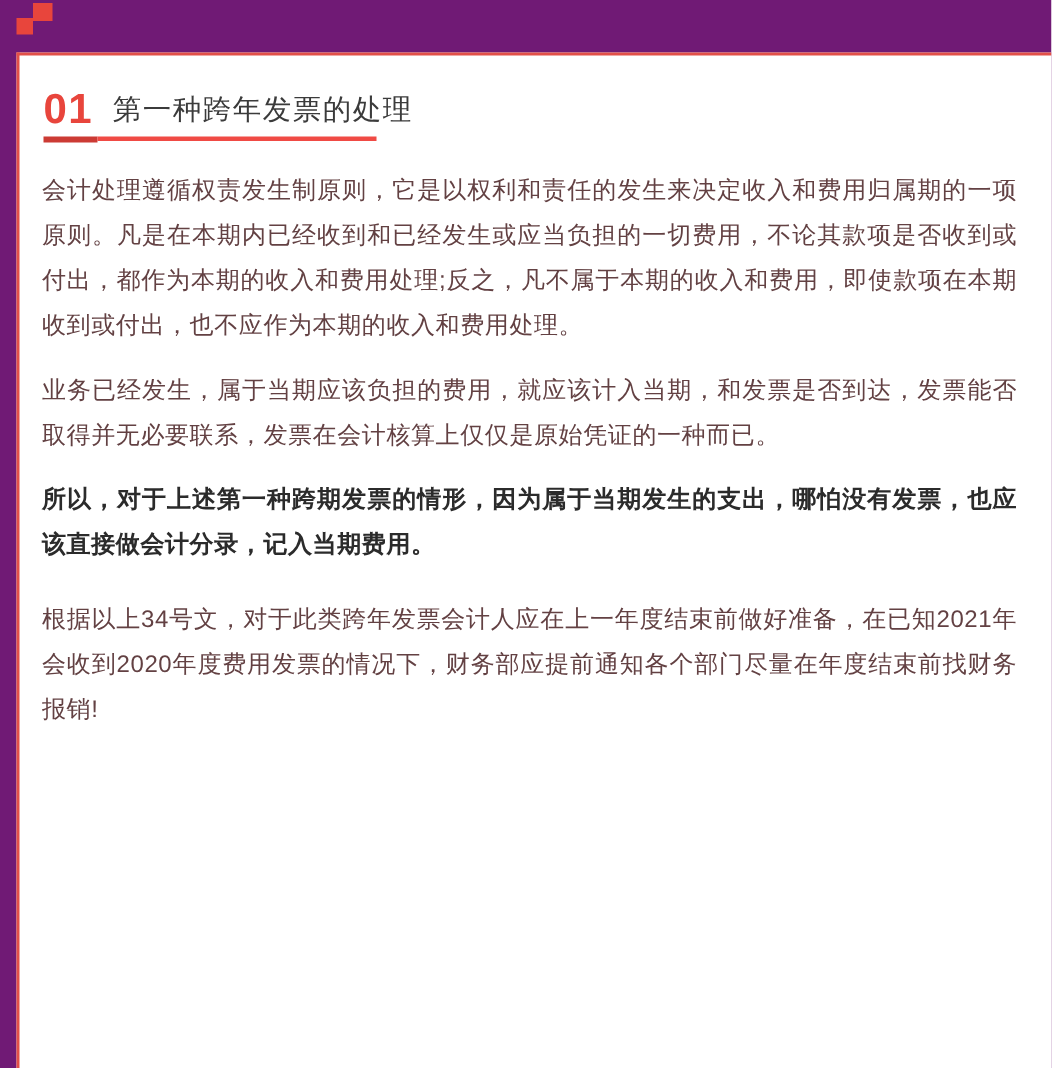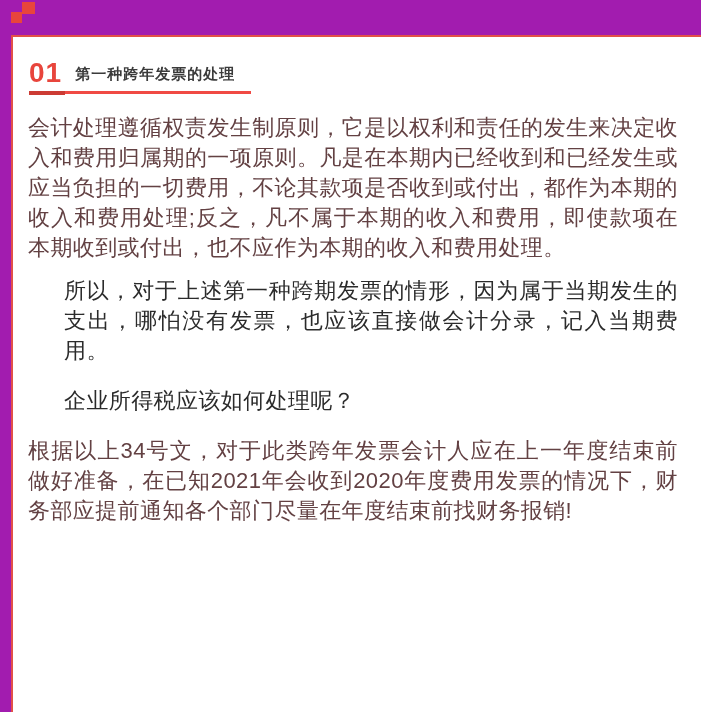--- a/index.html
+++ b/index.html
@@ -1,54 +1,54 @@
 <!DOCTYPE html>
 <html style="--accent: #e8453c; --border: #e25048; --underline_dark: #cc3b34; --underline_light: #f04a44; --title: #3b3b3b; --text_normal: #634143; --text_bold: #2b2b2b;"><head>
 <meta charset="utf-8">
 <style>
   html,body{margin:0;padding:0;background:#ffffff;}
   .page{
-    position:relative;width:701px;height:712px;overflow:hidden;background:#a21caf;
+    position:relative;width:701px;height:712px;overflow:hidden;background:#701a75;
     font-family:"Liberation Sans","DejaVu Sans",sans-serif;
   }
   
   .logo{position:absolute;left:11px;top:2px;width:26px;height:22px;}
   .logo .sq{position:absolute;background:var(--accent,#e8453c);}
   .logo .sq.big{left:11px;top:0;width:13px;height:12px;}
   .logo .sq.small{left:0;top:10px;width:11px;height:11px;}
   
   .card{
     position:absolute;left:11px;top:35px;width:679px;height:700px;
     border:2px solid var(--border,#e25048);border-bottom:none;
     background:#ffffff;box-sizing:content-box;
     padding:22px 14px 0 15px;
   }
   .title-row{display:flex;align-items:flex-end;gap:13px;padding-left:1px;}
   .num{
     color:var(--accent,#e8453c);font-size:28px;line-height:28px;font-weight:700;
     letter-spacing:1px;
   }
   .ttl{
-    color:var(--title,#3b3b3b);font-size:15px;line-height:24px;font-weight:700;
+    color:var(--title,#3b3b3b);font-size:19px;line-height:24px;font-weight:400;
     letter-spacing:1px;padding-bottom:1px;
   }
   .underline{display:flex;align-items:flex-start;margin-top:4px;padding-left:1px;}
   .underline .u1{width:36px;height:4px;background:var(--underline_dark,#cc3b34);}
   .underline .u2{width:186px;height:3px;background:var(--underline_light,#f04a44);}
   .paras{margin-top:18px;width:650px;}
   .para{
     margin:0 0 13px 0;
-    font-size:22px;line-height:30px;letter-spacing:0.4px;
+    font-size:16px;line-height:30px;letter-spacing:0.4px;
     color:var(--text_normal,#634143);
     text-align:justify;text-justify:inter-ideograph;
     word-break:break-all;
   }
   .para.bold{
-    font-weight:400;color:var(--text_bold,#2b2b2b);
-    margin-top:8px;margin-bottom:20px;margin-left:36px;
+    font-weight:700;color:var(--text_bold,#2b2b2b);
+    margin-top:8px;margin-bottom:20px;
   }
 </style>
 </head>
 <body>
 
 <div class="page">
 
   <div class="logo">
     <span class="sq big"></span>
     <span class="sq small"></span>
@@ -61,19 +61,19 @@
       <span class="ttl">第一种跨年发票的处理</span>
     </div>
 
     <div class="underline">
       <span class="u1"></span>
       <span class="u2"></span>
     </div>
 
     <div class="paras" id="paras">
         <p class="para normal">会计处理遵循权责发生制原则，它是以权利和责任的发生来决定收入和费用归属期的一项原则。凡是在本期内已经收到和已经发生或应当负担的一切费用，不论其款项是否收到或付出，都作为本期的收入和费用处理;反之，凡不属于本期的收入和费用，即使款项在本期收到或付出，也不应作为本期的收入和费用处理。</p>
+        <p class="para normal">业务已经发生，属于当期应该负担的费用，就应该计入当期，和发票是否到达，发票能否取得并无必要联系，发票在会计核算上仅仅是原始凭证的一种而已。</p>
         <p class="para bold">所以，对于上述第一种跨期发票的情形，因为属于当期发生的支出，哪怕没有发票，也应该直接做会计分录，记入当期费用。</p>
-        <p class="para bold">企业所得税应该如何处理呢？</p>
         <p class="para normal">根据以上34号文，对于此类跨年发票会计人应在上一年度结束前做好准备，在已知2021年会收到2020年度费用发票的情况下，财务部应提前通知各个部门尽量在年度结束前找财务报销!</p>
       </div>
 
   </div>
 </div>
 
 </body></html>

